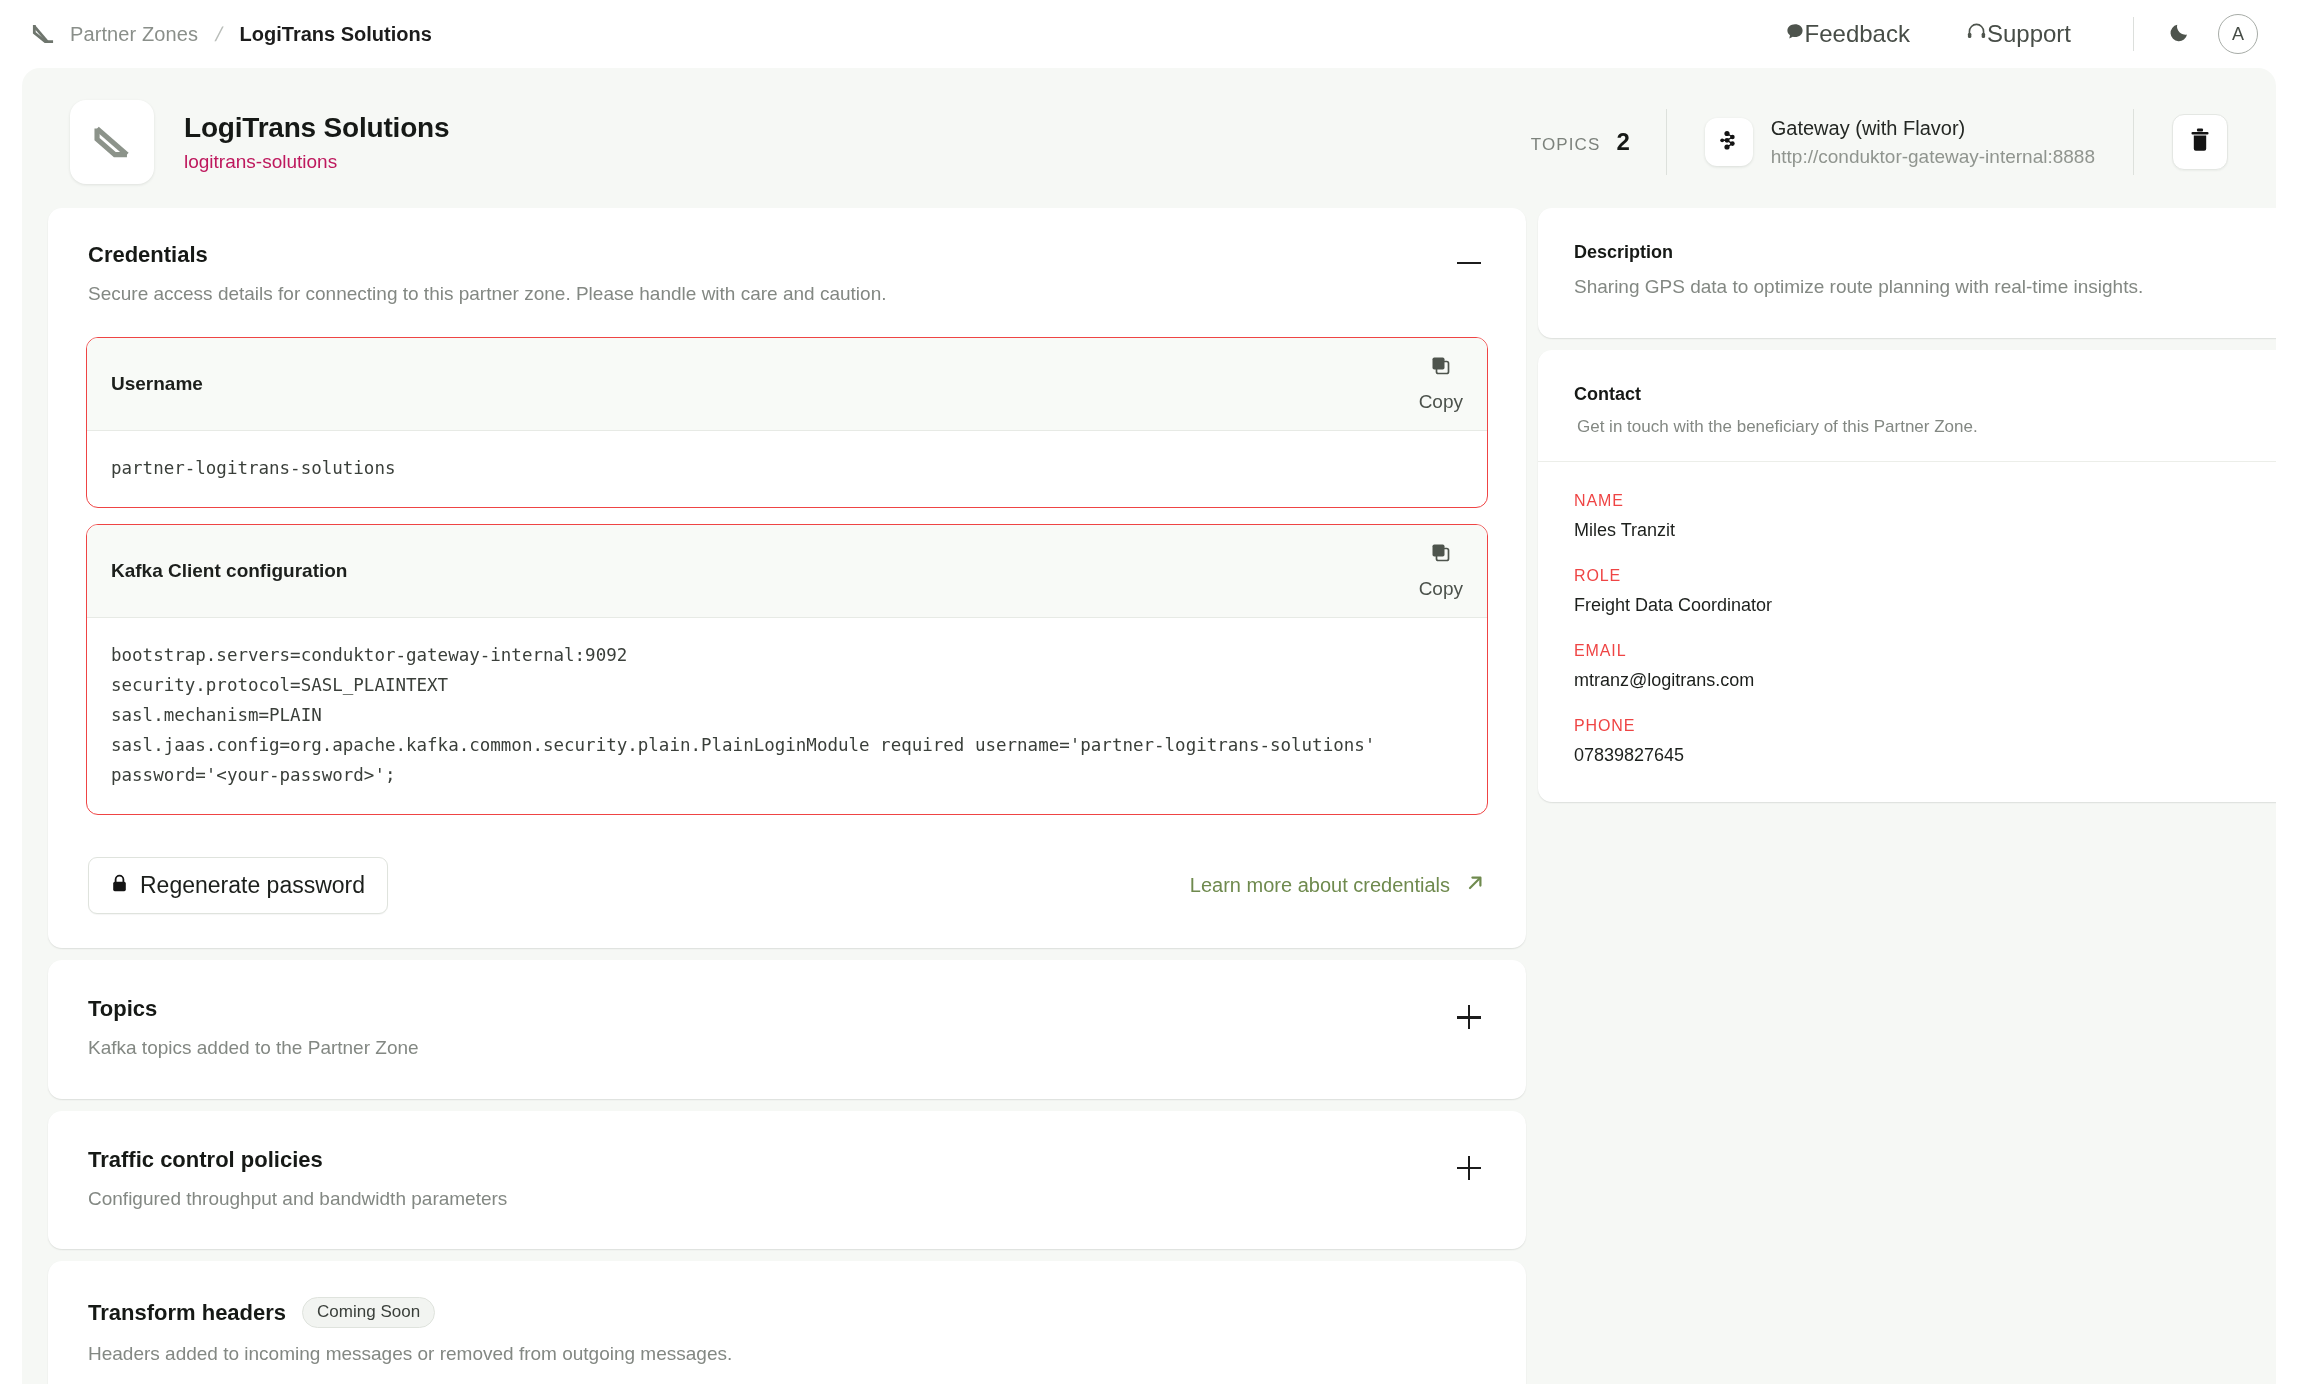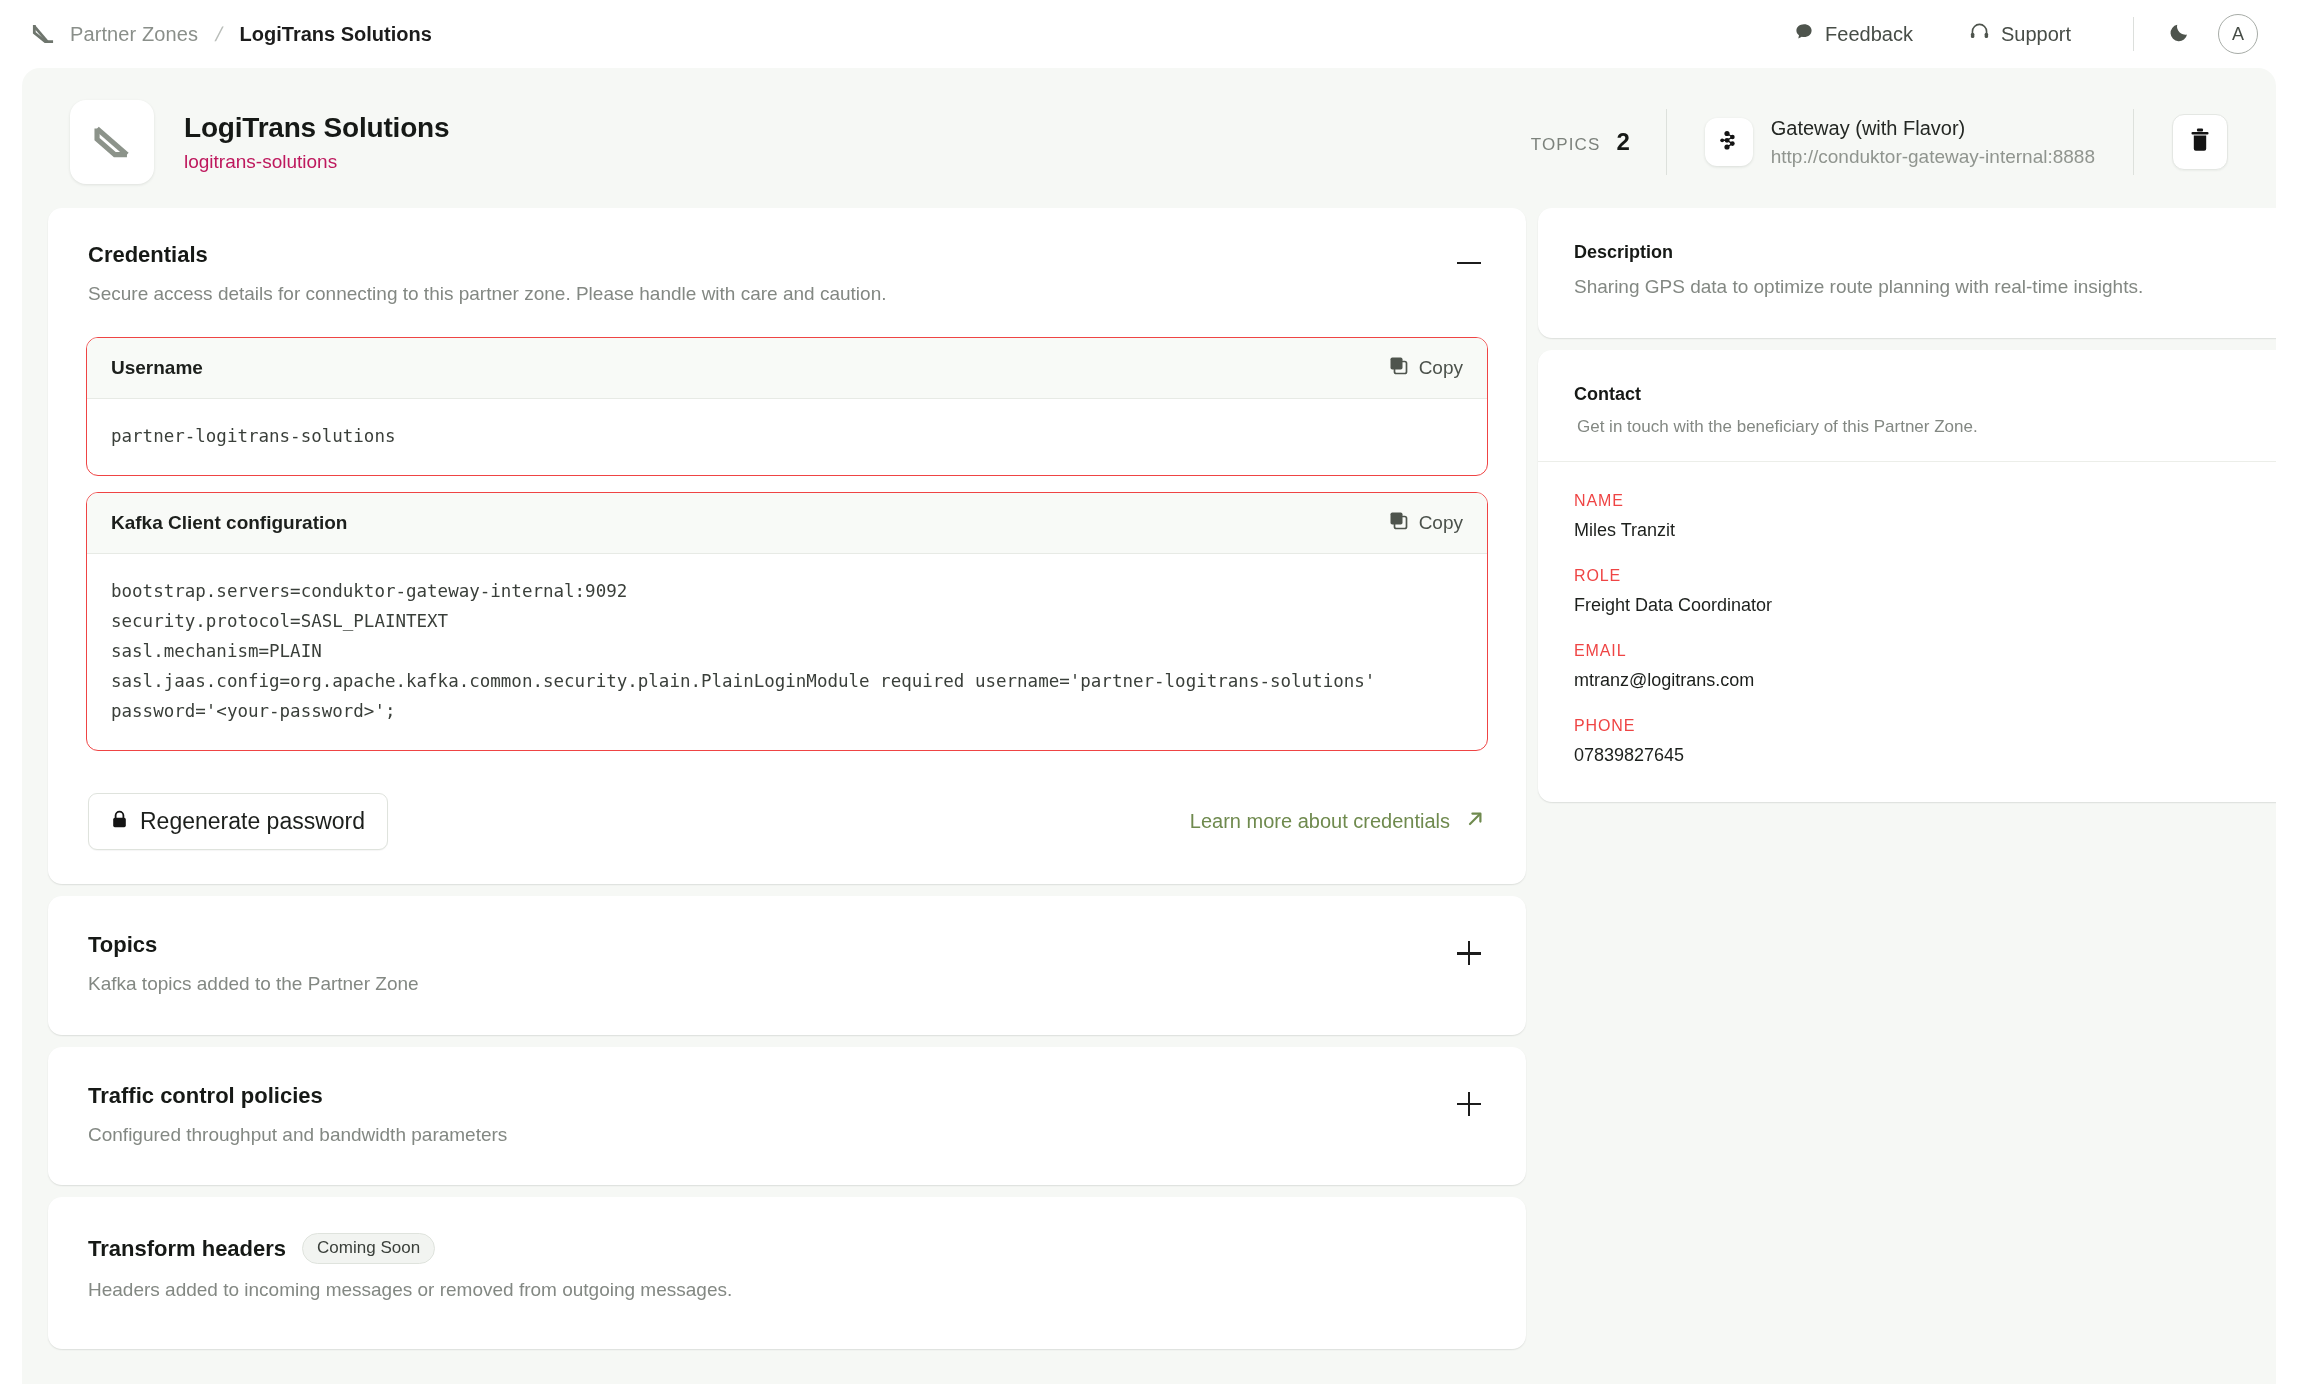--- a/index.html
+++ b/index.html
@@ -41,22 +41,22 @@
   }
   .top-right {
     margin-left: auto;
     display: flex;
     align-items: center;
     gap: 0;
   }
   .top-link {
     display: flex;
     align-items: center;
-    gap: 11px;
-    font-size: 20px;
+    gap: 0;
+    font-size: 24px;
     color: #474d47;
     padding: 0 28px;
     cursor: pointer;
   }
   .top-divider {
     width: 1px;
     height: 34px;
     background: #dcdfdc;
     margin: 0 26px 0 34px;
   }
@@ -248,20 +248,21 @@
     color: #1c1f1c;
   }
   .copy-btn {
     margin-left: auto;
     display: flex;
     align-items: center;
     gap: 10px;
     font-size: 19px;
     color: #4c524c;
     cursor: pointer;
+    flex-direction: column;
   }
   .cred-value {
     padding: 22px 24px 24px 24px;
     font-family: "DejaVu Sans Mono", monospace;
     font-size: 17.5px;
     color: #3a3f3a;
     line-height: 1.72;
     white-space: pre-wrap;
     word-break: break-word;
   }

